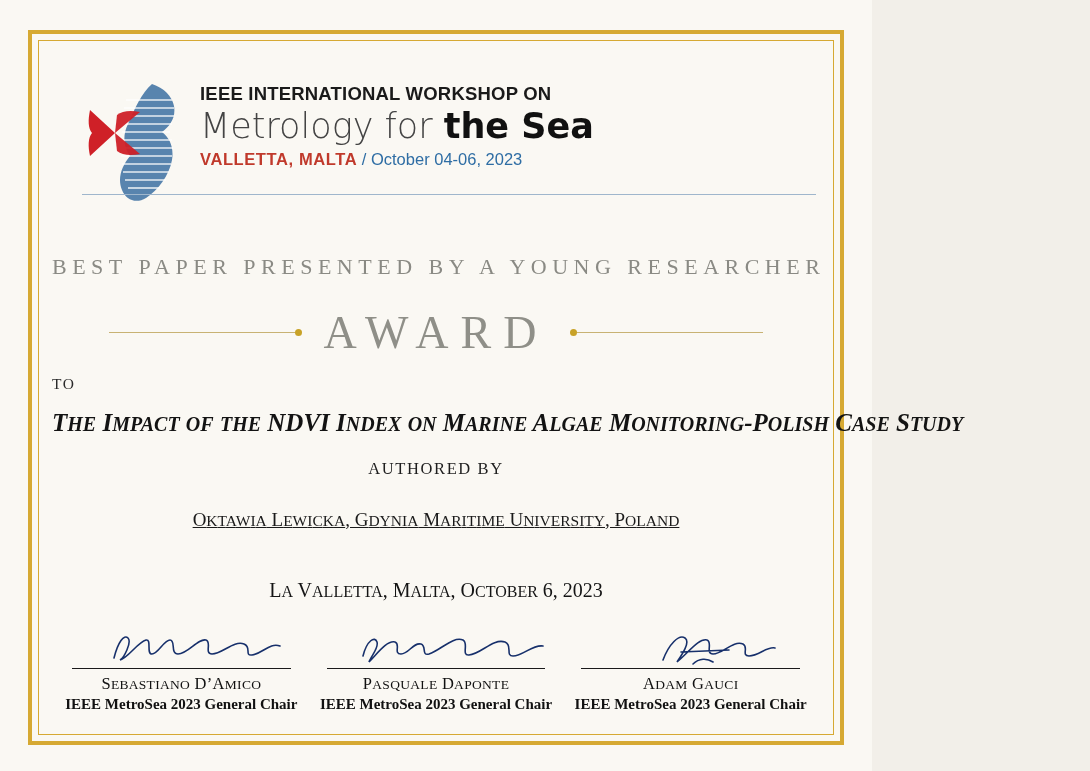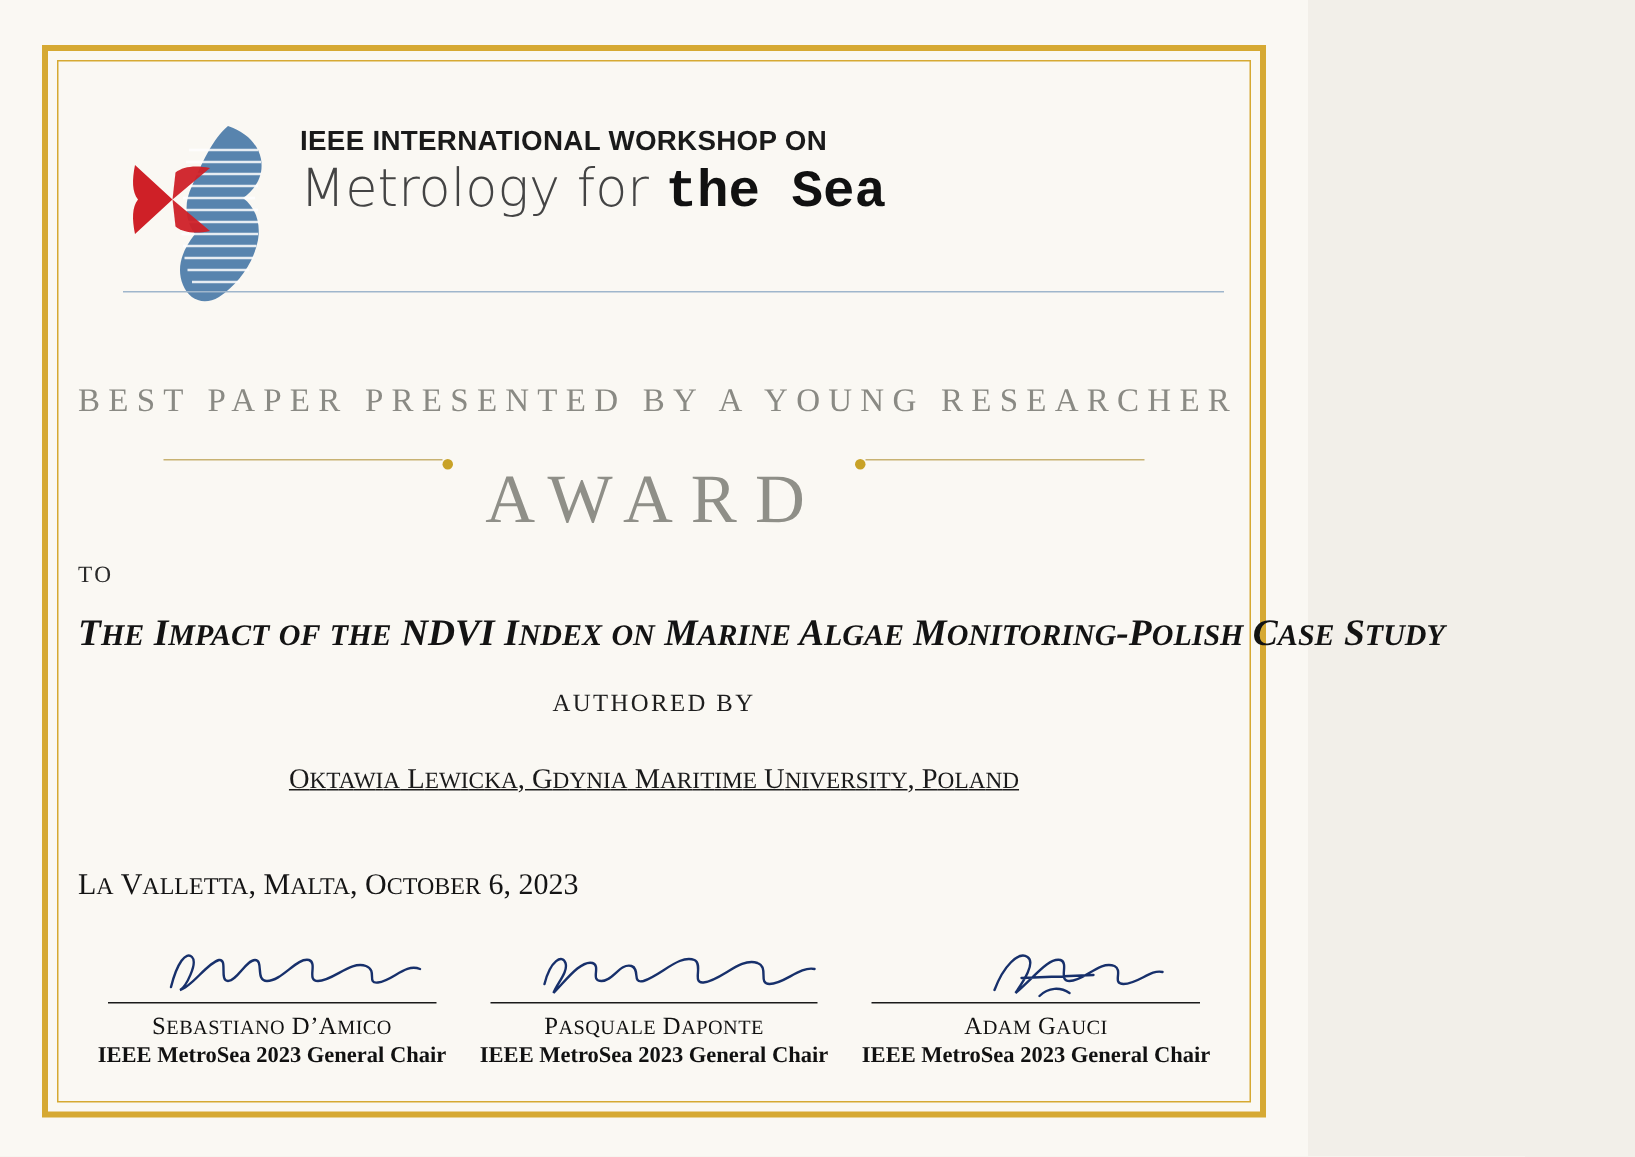--- a/index.html
+++ b/index.html
@@ -92,21 +92,21 @@
   }
   .line-metrology {
     font-family: "DejaVu Sans", sans-serif;
     font-size: 35px;
     color: #2f2f2f;
     line-height: 1.15;
     margin-top: 2px;
     white-space: nowrap;
   }
   .line-metrology .light { font-weight: 300; color: #444; }
-  .line-metrology .bold  { font-weight: bold; color: #111; font-family: Liberation Mono, monospace; }
+  .line-metrology .bold  { font-weight: bold; color: #111; }
   .line-place {
     margin-top: 3px;
     font-family: "Liberation Sans", sans-serif;
     font-size: 16.5px;
     font-weight: bold;
     white-space: nowrap;
   }
   .line-place .city { color: #c0392b; letter-spacing: 0.6px; }
   .line-place .sep  { color: #2e6da4; font-weight: normal; }
   .line-place .date { color: #2e6da4; font-weight: normal; }
@@ -152,20 +152,21 @@
     font-family: "Liberation Serif", serif;
     font-size: 22px;
     letter-spacing: 5.5px;
     color: #8a8a84;
     white-space: nowrap;
   }
 
   .award-row {
     margin-top: 26px;
     display: flex;
+    align-items: center;
     justify-content: center;
     gap: 0;
   }
   .award-line {
     height: 1px;
     background: #c8b273;
     flex: 0 0 auto;
   }
   .award-line.left  { width: 186px; }
   .award-line.right { width: 186px; }
@@ -215,20 +216,21 @@
     margin-top: 30px;
     text-align: center;
     font-size: 19px;
     color: #1a1a1a;
     text-decoration: underline;
   }
   .author-line .sc { font-size: 15.5px; }
 
   .place-date {
     margin-top: 48px;
+    text-align: center;
     font-size: 20px;
     color: #141414;
     font-family: Liberation Serif, serif;
   }
   .place-date .sc { font-size: 16px; }
 
   
   .signatures {
     position: absolute;
     left: 12px;
@@ -302,20 +304,21 @@
             <path d="M31 31 L6 8 C4 18 4 26 8 31 C4 36 4 44 6 54 Z"></path>
             <path d="M31 31 L56 10 C46 8 38 9 33 13 Z" opacity="0.95"></path>
             <path d="M31 31 L56 52 C46 54 38 53 33 49 Z" opacity="0.95"></path>
           </g>
         </svg>
       </div>
 
       <div class="metro-title-block">
         <div class="line-workshop">IEEE INTERNATIONAL WORKSHOP ON</div>
         <div class="line-metrology"><span class="light">Metrology for </span><span class="bold">the Sea</span></div>
+        <div class="line-place"><span class="city">VALLETTA, MALTA</span><span class="sep"> / </span><span class="date">October 04-06, 2023</span></div>
       </div>
 
 
       <div class="header-rule"></div>
     </div>
 
     <div class="best-paper">BEST PAPER PRESENTED BY A YOUNG RESEARCHER</div>
 
     <div class="award-row">
       <div class="award-line left"></div>

